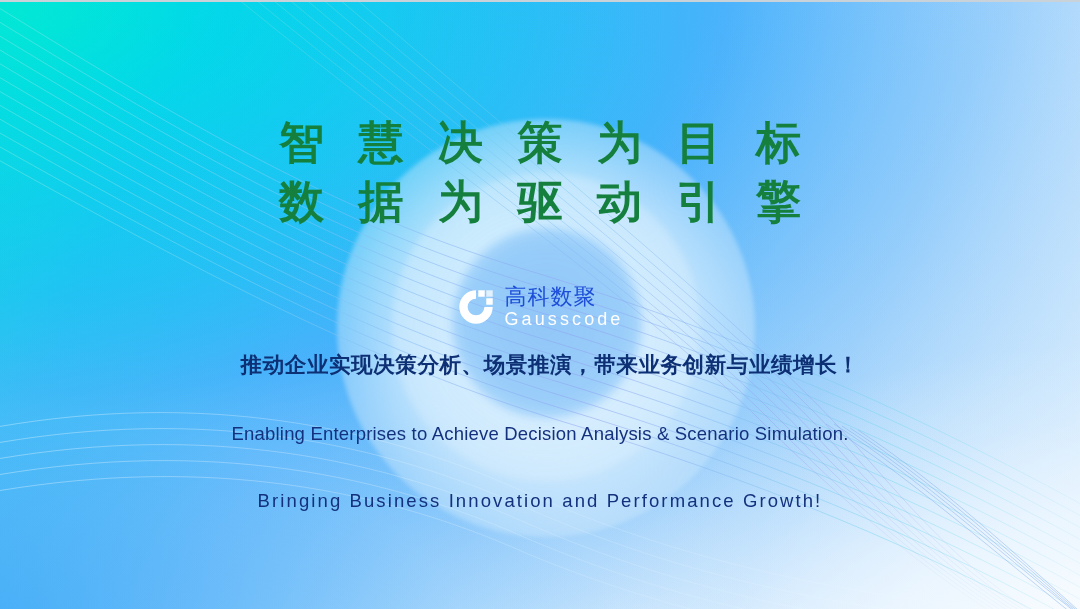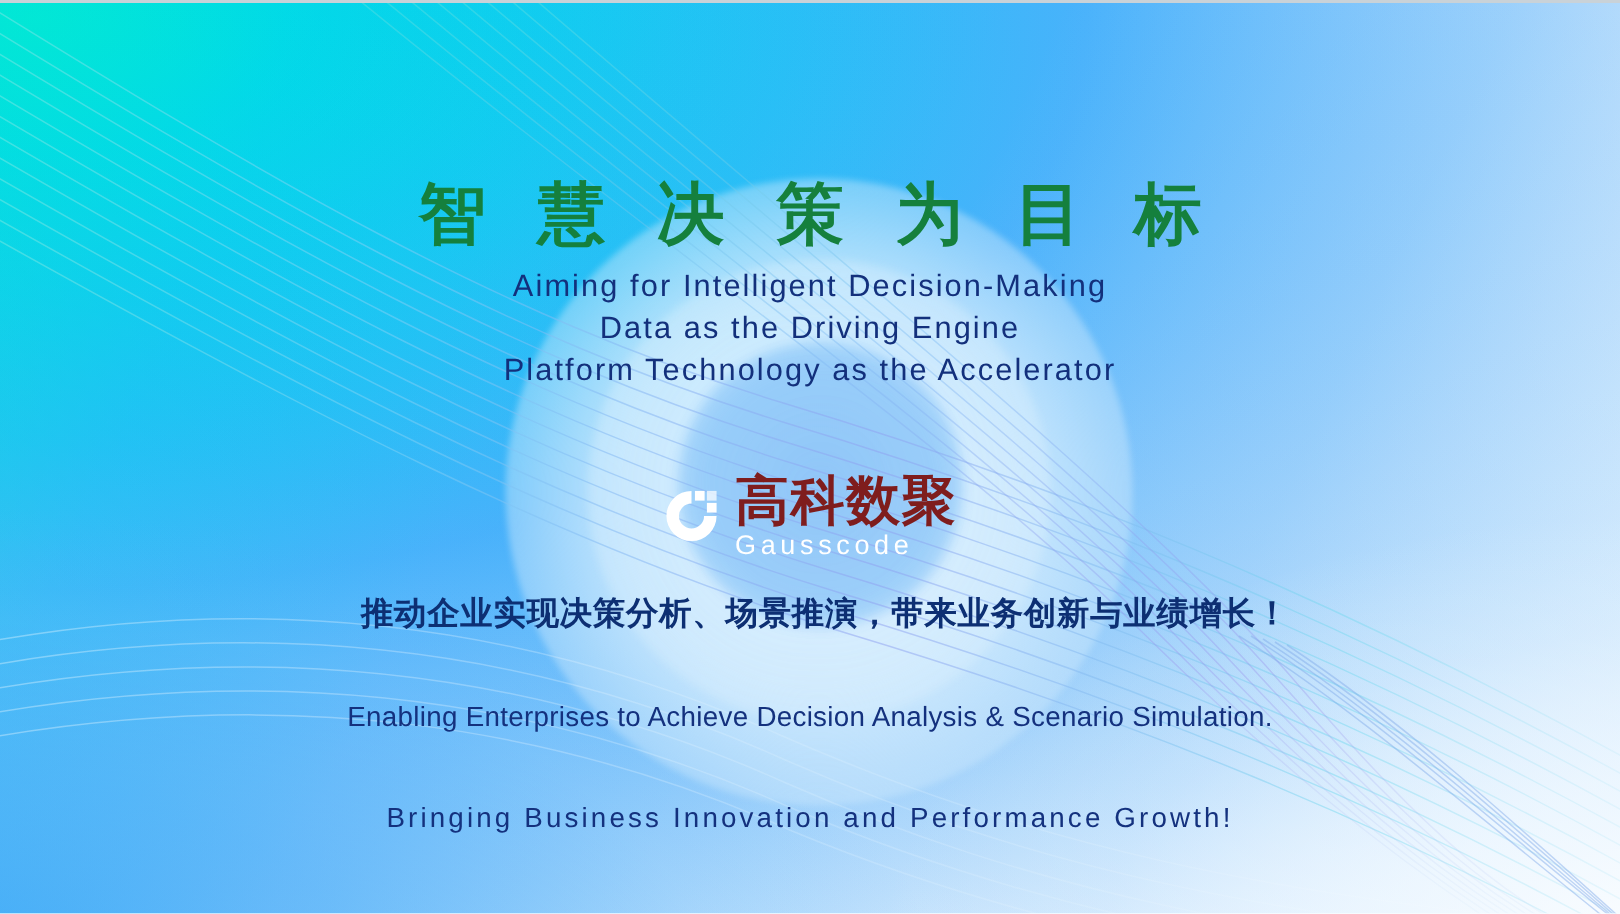--- a/index.html
+++ b/index.html
@@ -166,23 +166,23 @@
     height: 38px;
     flex: 0 0 auto;
   }
   .logo-words {
     display: flex;
     flex-direction: column;
     align-items: flex-start;
     line-height: 1;
   }
   .logo-cn {
-    color: #7f1d1d;
-    font-size: 36px;
-    font-weight: 700;
+    color: #1d4ed8;
+    font-size: 22px;
+    font-weight: 400;
     letter-spacing: 1px;
     white-space: nowrap;
   }
   .logo-en {
     color: #ffffff;
     font-size: 18px;
     font-weight: 400;
     letter-spacing: 3.1px;
     margin-top: 2px;
     white-space: nowrap;
@@ -301,27 +301,23 @@
       <path d="M842,426 C 920,476 1000,548 1086,620"></path>
       <path d="M850,428 C 930,480 1010,552 1092,624"></path>
       <path d="M858,430 C 940,484 1018,556 1098,628"></path>
     </g>
   </svg>
 
   <div class="content">
 
     <div class="headline-block">
       <div class="headline">智 慧 决 策 为 目 标</div>
+      <div class="headline">数 据 为 驱 动 引 擎</div>
     </div>
 
-    <div class="sub-block">
-      <div class="subline">Aiming for Intelligent Decision-Making</div>
-      <div class="subline">Data as the Driving Engine</div>
-      <div class="subline">Platform Technology as the Accelerator</div>
-    </div>
 
     <div class="logo-lockup">
       <svg class="logo-mark" viewBox="0 0 100 100">
 
         <path d="M50 6
                  A 44 44 0 1 0 94 50
                  L 72 50
                  A 22 22 0 1 1 50 28 Z" fill="#ffffff"></path>
 
         <rect x="56" y="6" width="17" height="17" fill="#ffffff"></rect>

